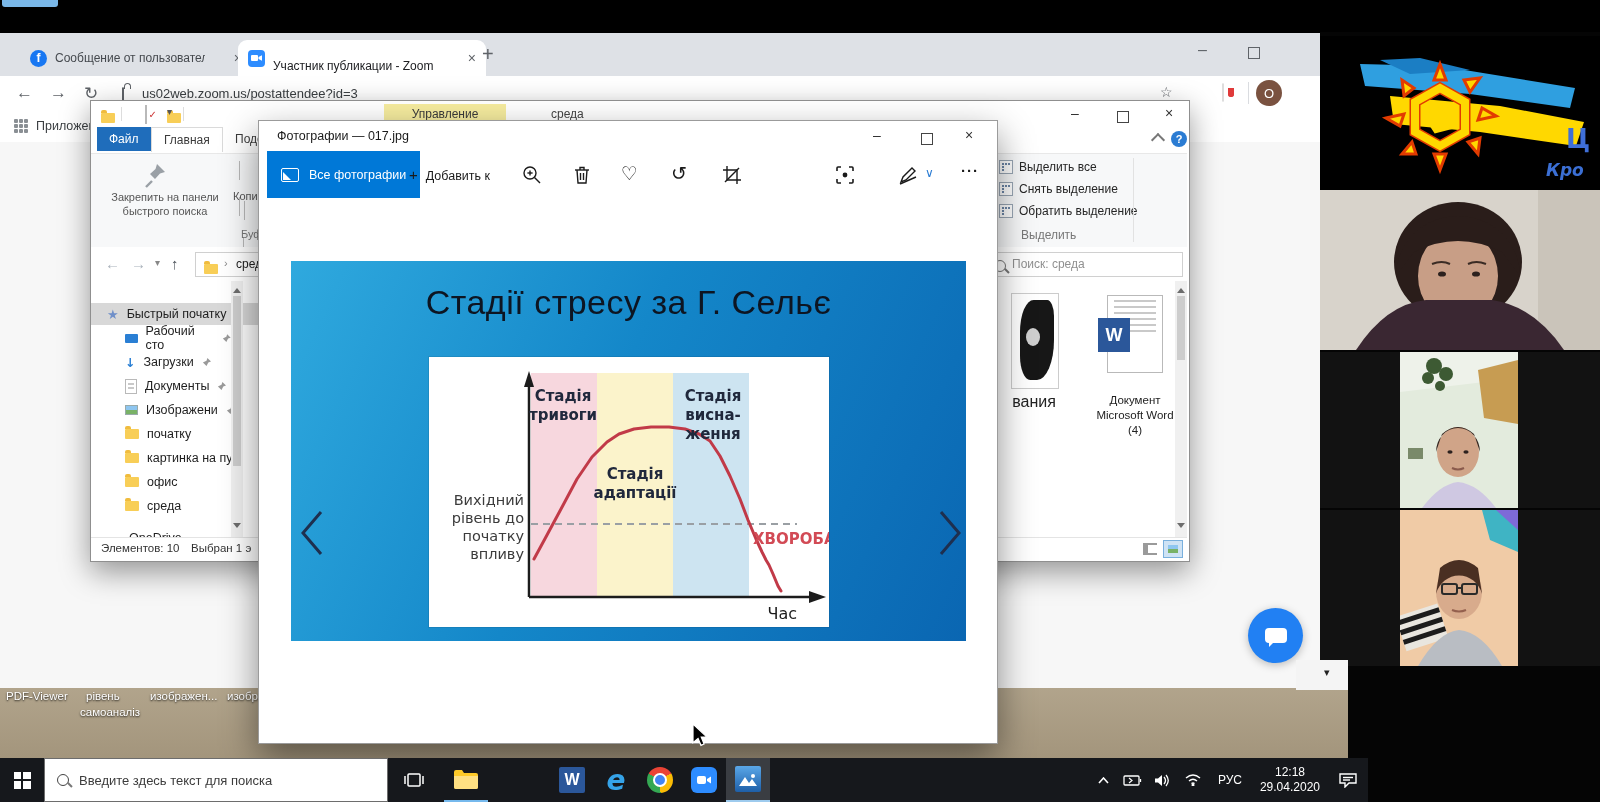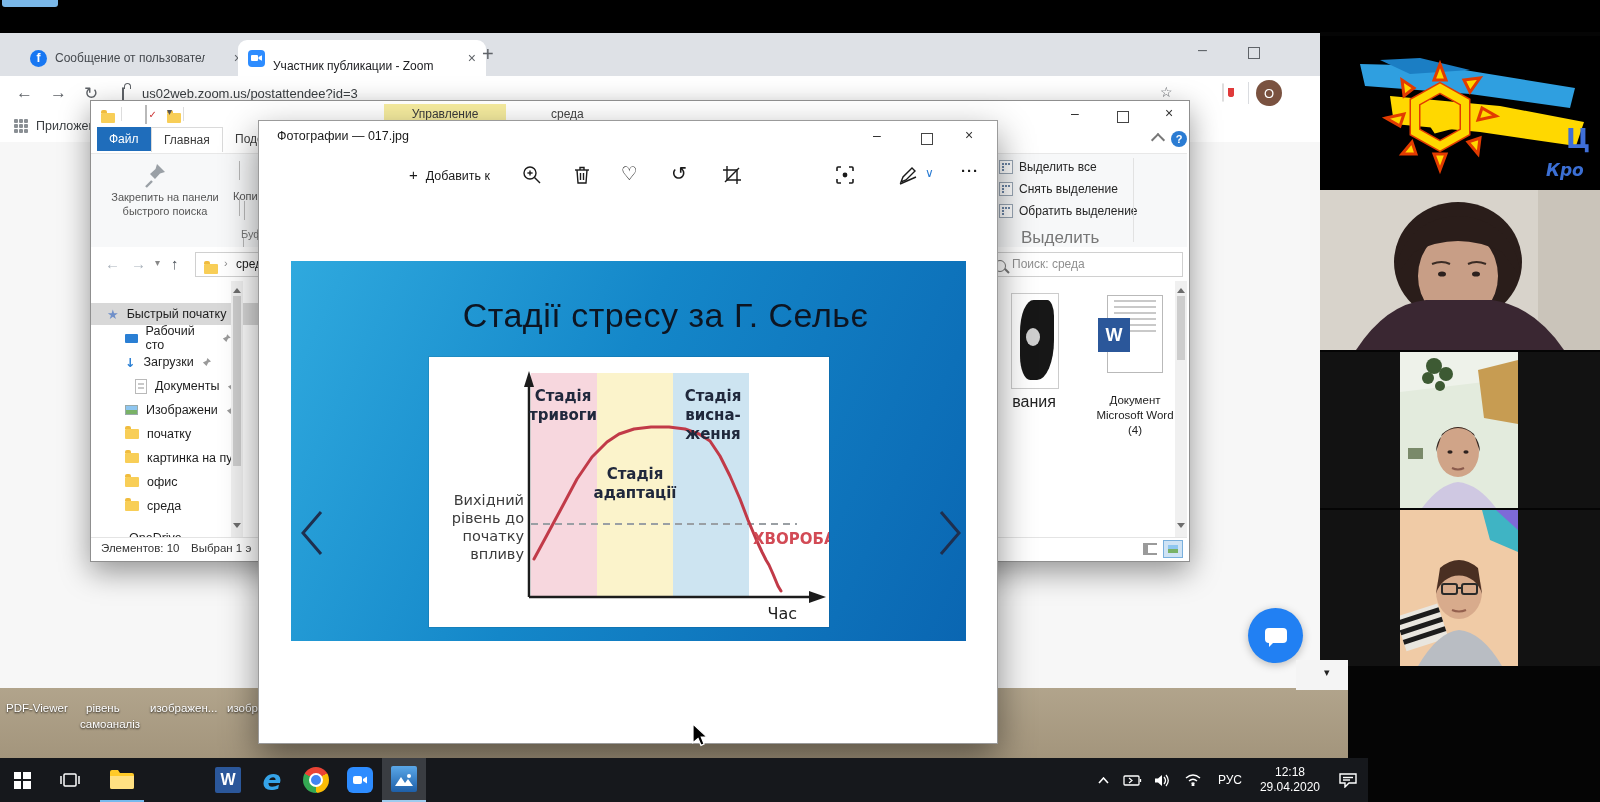--- a/index.html
+++ b/index.html
@@ -69,21 +69,21 @@
     font-size:13px;color:#3c3c3c;padding:0 12px;}
   .wordic{width:26px;height:26px;background:#2b579a;color:#fff;font-weight:bold;font-size:16px;
     display:flex;align-items:center;justify-content:center;border-radius:2px;}
   .edgeic{color:#35a3e8;font-size:28px;font-weight:bold;font-style:italic;font-family:"DejaVu Sans",sans-serif;}
   .chromeic{width:26px;height:26px;border-radius:50%;background:conic-gradient(from -60deg,#ea4335 0 33%,#fbbc05 0 66%,#34a853 0 100%);
     position:relative;}
   .chromeic::after{content:"";position:absolute;inset:6px;background:#4285f4;border:2px solid #fff;border-radius:50%;}
   .zoomic{width:26px;height:26px;border-radius:6px;background:#2d8cff;display:flex;align-items:center;justify-content:center;}
   .photic{width:26px;height:26px;background:linear-gradient(#5aa7e8,#1e5fa8);display:flex;align-items:center;justify-content:center;border-radius:2px;}
   .tray{color:#fff;font-size:12px;}
-  .deskicon{color:#fff;font-size:11.5px;text-shadow:0 1px 2px rgba(0,0,0,.85);white-space:nowrap;margin-top:12px;}
+  .deskicon{color:#fff;font-size:11.5px;text-shadow:0 1px 2px rgba(0,0,0,.85);white-space:nowrap;}
   .ctl{font-size:14px;color:#333;text-align:center;}
   .maxbox{width:10px;height:10px;border:1.2px solid #444;display:inline-block;}
 </style>
 </head>
 <body>
 
 <div id="screen">
 
   <div class="abs" style="left:0;top:0;width:1600px;height:33px;background:#000;border-bottom:2px solid #9a9a96;"></div>
   <div class="abs" style="left:2px;top:0;width:56px;height:7px;background:#7ab8e8;border-radius:0 0 3px 3px;"></div>
@@ -200,21 +200,21 @@
           <span>Выделить все</span>
         </div>
       <div class="abs rowitem" style="left:908px;top:28px;">
           <span class="chk"></span>
           <span>Снять выделение</span>
         </div>
       <div class="abs rowitem" style="left:908px;top:50px;">
           <span class="chk"></span>
           <span>Обратить выделение</span>
         </div>
-      <div class="abs" style="left:930px;top:74px;font-size:17px;color:#777;">Выделить</div>
+      <div class="abs" style="left:930px;top:74px;font-size:12px;color:#777;">Выделить</div>
       <div class="abs" style="left:1042px;top:4px;width:1px;height:84px;background:#e2e2e2;"></div>
     </div>
 
     <div class="abs" style="left:0;top:146px;width:1096px;height:34px;background:#fff;">
       <span class="abs" style="left:14px;top:8px;color:#aab2bb;font-size:15px;">←</span>
       <span class="abs" style="left:40px;top:8px;color:#aab2bb;font-size:15px;">→</span>
       <span class="abs ico" style="left:64px;top:10px;color:#888;font-size:10px;">▾</span>
       <span class="abs" style="left:80px;top:8px;color:#50575e;font-size:15px;">↑</span>
       <div class="abs" style="left:104px;top:5px;width:782px;height:23px;border:1px solid #d0d0d0;background:#fff;">
         <span class="abs foldic" style="left:8px;top:7px;"></span>
@@ -239,21 +239,21 @@
             <path d="M6,0 L10,4 L7,5 L5,9 L1,5 L5,3 Z" fill="#9a9a9a"></path>
           </svg>
       </div>
       <div class="sideitem abs" style="left:34px;top:70px;">
         <span class="ico" style="color:#2a7fd4;font-weight:bold;">↓</span>
           <span>Загрузки</span>
         <svg width="9" height="9" viewBox="0 0 10 10">
             <path d="M6,0 L10,4 L7,5 L5,9 L1,5 L5,3 Z" fill="#9a9a9a"></path>
           </svg>
       </div>
-      <div class="sideitem abs" style="left:44px;top:94px;">
+      <div class="sideitem abs" style="left:34px;top:94px;">
         <span class="pagefile" style="width:10px;height:13px;display:inline-block;">
             <i style="margin:3px 2px 0;"></i>
             <i style="margin:2px 2px 0;"></i>
           </span>
           <span>Документы</span>
         <svg width="9" height="9" viewBox="0 0 10 10">
             <path d="M6,0 L10,4 L7,5 L5,9 L1,5 L5,3 Z" fill="#9a9a9a"></path>
           </svg>
       </div>
       <div class="sideitem abs" style="left:34px;top:118px;">
@@ -332,20 +332,24 @@
   <div class="abs photos" style="left:258px;top:120px;width:738px;height:622px;">
 
     <div class="abs" style="left:0;top:0;width:736px;height:30px;background:#fff;">
       <span class="abs" style="left:18px;top:8px;font-size:12.5px;color:#1a1a1a;">Фотографии — 017.jpg</span>
       <span class="abs ctl" style="left:614px;top:6px;">–</span>
       <span class="abs" style="left:662px;top:10px;"><span class="maxbox"></span></span>
       <span class="abs ctl" style="left:706px;top:6px;">×</span>
     </div>
 
     <div class="abs ptool" style="left:0;top:30px;width:736px;height:47px;background:#fff;border-bottom:1px solid #ececec;">
+      <div class="abs bluebtn" style="left:8px;top:0;height:47px;">
+        <span class="imgic"></span>
+        <span>Все фотографии</span>
+      </div>
       <div class="abs" style="left:150px;top:15px;font-size:12.5px;color:#1a1a1a;">
         <span style="font-size:15px;margin-right:8px;">+</span><span>Добавить к</span>
       </div>
       <svg class="abs" style="left:262px;top:13px;" width="22" height="22" viewBox="0 0 22 22" fill="none" stroke="#1a1a1a" stroke-width="1.4">
         <circle cx="9" cy="9" r="6"></circle>
           <line x1="13.5" y1="13.5" x2="19" y2="19"></line>
           <line x1="9" y1="6.4" x2="9" y2="11.6"></line>
           <line x1="6.4" y1="9" x2="11.6" y2="9"></line>
       </svg>
       <svg class="abs" style="left:312px;top:13px;" width="22" height="22" viewBox="0 0 22 22" fill="none" stroke="#1a1a1a" stroke-width="1.4">
@@ -373,21 +377,21 @@
         <path d="M4,18 L6,13 L15,4 L18,7 L9,16 Z"></path>
           <line x1="3" y1="20" x2="19" y2="13"></line>
       </svg>
       <span class="abs" style="left:666px;top:15px;font-size:12px;color:#2b7cd3;">∨</span>
       <span class="abs" style="left:702px;top:11px;font-size:15px;font-weight:bold;color:#1a1a1a;letter-spacing:1px;">···</span>
     </div>
 
     <div class="abs" style="left:0;top:77px;width:736px;height:543px;background:#fff;">
 
       <div class="abs slide" style="left:32px;top:63px;width:675px;height:380px;">
-        <div class="slidetitle abs" style="left:0;top:35px;width:675px;padding-left:37px;">Стадії стресу за Г. Сельє</div>
+        <div class="slidetitle abs" style="left:0;top:22px;width:675px;">Стадії стресу за Г. Сельє</div>
 
         <div class="abs chartbox" style="left:138px;top:96px;width:400px;height:270px;">
           <svg width="400" height="270" viewBox="0 0 400 270" style="font-family:'DejaVu Sans',sans-serif;">
             <rect x="102" y="16" width="66" height="224" fill="#f7d7de"></rect>
             <rect x="168" y="16" width="76" height="224" fill="#fbf3cb"></rect>
             <rect x="244" y="16" width="76" height="224" fill="#cde4f1"></rect>
             <line x1="102" y1="167" x2="368" y2="167" stroke="#9a9fa4" stroke-width="2" stroke-dasharray="7,5"></line>
             <line x1="100" y1="240" x2="100" y2="26" stroke="#1c1c1c" stroke-width="2.5"></line>
             <polygon points="95,30 105,30 100,14" fill="#1c1c1c"></polygon>
             <line x1="100" y1="240" x2="382" y2="240" stroke="#1c1c1c" stroke-width="2.5"></line>
@@ -518,20 +522,24 @@
 
   <div class="abs taskbar" style="left:0;top:758px;width:1368px;height:44px;">
     <div class="tb-ic" style="width:44px;">
       <span class="winlogo">
           <i></i>
           <i></i>
           <i></i>
           <i></i>
         </span>
     </div>
+    <div class="tbsearch" style="width:318px;">
+      <span class="mag" style="border-color:#444;"></span>
+      <span>Введите здесь текст для поиска</span>
+    </div>
     <div class="tb-ic" style="margin-left:4px;">
       <svg width="20" height="18" viewBox="0 0 20 18" fill="none" stroke="#fff" stroke-width="1.5">
           <rect x="4" y="3" width="12" height="12" rx="1"></rect>
           <line x1="1" y1="5" x2="1" y2="13"></line>
           <line x1="19" y1="5" x2="19" y2="13"></line>
         </svg>
     </div>
     <div class="tb-ic" style="margin-left:8px;border-bottom:2px solid #76b9ed;box-sizing:border-box;">
       <svg width="26" height="22" viewBox="0 0 26 22">
           <path d="M1,4 Q1,2 3,2 H9 L11,5 H23 Q25,5 25,7 V19 Q25,21 23,21 H3 Q1,21 1,19 Z" fill="#ffca28"></path>

